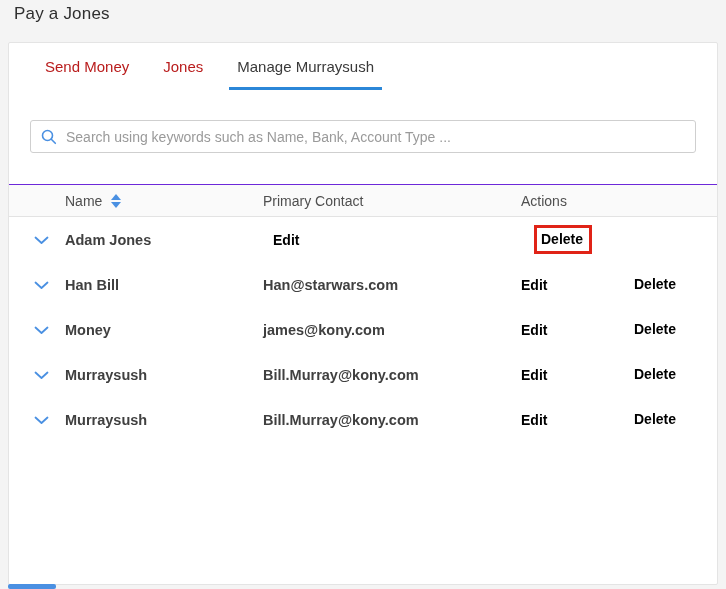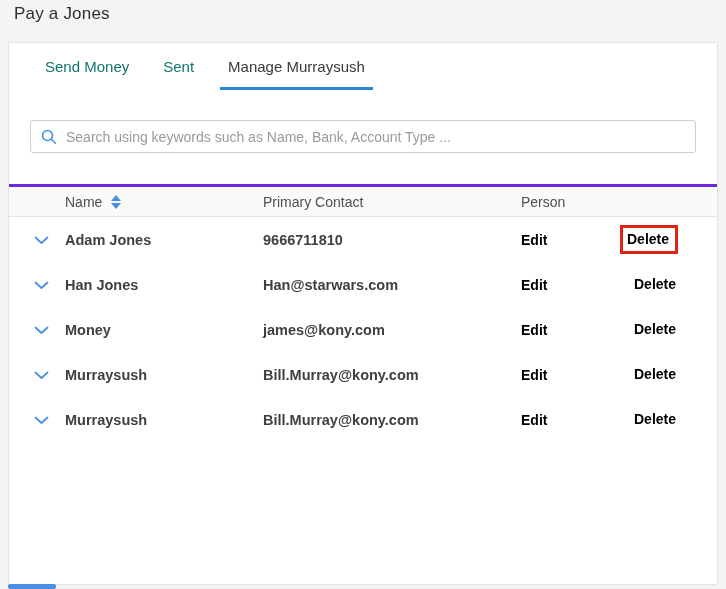--- a/index.html
+++ b/index.html
@@ -19,21 +19,21 @@
   .card {
     position: absolute; left: 8px; right: 8px; top: 42px; bottom: 4px;
     background: #ffffff;
     border: 1px solid #e4e4e4;
     border-radius: 2px;
   }
 
   
   .tabs { display: flex; padding-left: 28px; }
   .tab {
-    font-size: 15px; color: #0f766e;
+    font-size: 15px; color: #b91c1c;
     padding: 15px 8px 12px 8px;
     margin-right: 18px;
     border-bottom: 3px solid transparent;
     cursor: pointer;
   }
   .tab.active {
     color: #3a3a3a;
     border-bottom-color: #2b87d8;
   }
 
@@ -60,21 +60,21 @@
   
   .table { margin-top: 31px; }
   .grid-row {
     display: grid;
     grid-template-columns: 56px 198px 248px 86px 1fr;
     align-items: center;
   }
   .thead {
     height: 33px;
     background: #fafafa;
-    border-top: 3px solid #6d28d9;
+    border-top: 1px solid #6d28d9;
     border-bottom: 1px solid #e3e3e3;
     font-size: 14px; color: #4f4f4f;
   }
   .th-name { display: flex; align-items: center; gap: 9px; }
   .sort-icon { display: inline-flex; flex-direction: column; gap: 2px; cursor: pointer; }
   .tri-up {
     width: 0; height: 0;
     border-left: 5px solid transparent; border-right: 5px solid transparent;
     border-bottom: 6px solid #4a90e2;
   }
@@ -106,21 +106,21 @@
 <body>
 
 <div class="page">
 
   <div class="page-title">Pay a Jones</div>
 
   <div class="card">
 
     <div class="tabs">
       <div class="tab">Send Money</div>
-      <div class="tab">Sent</div>
+      <div class="tab">Jones</div>
       <div class="tab active">Manage Murraysush</div>
     </div>
 
     <div class="search-wrap">
       <span class="search-icon">
         <svg width="16" height="16" viewBox="0 0 16 16">
           <circle cx="6.5" cy="6.5" r="5" fill="none" stroke="#4a90e2" stroke-width="1.6"></circle>
           <line x1="10.3" y1="10.3" x2="14.3" y2="14.3" stroke="#4a90e2" stroke-width="1.6" stroke-linecap="round"></line>
         </svg>
       </span>
@@ -131,54 +131,53 @@
       <div class="grid-row thead">
         <div class="cell"></div>
         <div class="cell th-name">
           <span>Name</span>
           <span class="sort-icon">
             <span class="tri-up"></span>
               <span class="tri-down"></span>
           </span>
         </div>
         <div class="cell">Primary Contact</div>
-        <div class="cell c-edit">Person</div>
+        <div class="cell c-edit">Actions</div>
         <div class="cell"></div>
       </div>
 
       <div id="tbody">
   <div class="grid-row trow">
     <div class="cell c-chevron">
       <span class="chev">
         <svg width="15" height="9" viewBox="0 0 15 9">
           <polyline points="1.5,1.5 7.5,7 13.5,1.5" fill="none" stroke="#4a90e2" stroke-width="1.8" stroke-linecap="round" stroke-linejoin="round"></polyline>
         </svg>
       </span>
     </div>
     <div class="cell c-name">Adam Jones</div>
-    <div class="cell c-contact">9666711810</div>
     <div class="cell c-edit">
       <a class="link">Edit</a>
     </div>
     <div class="cell c-delete">
       <span class="dwrap highlighted">
         <a class="link">Delete</a>
       </span>
     </div>
   </div>
 
   <div class="grid-row trow">
     <div class="cell c-chevron">
       <span class="chev">
         <svg width="15" height="9" viewBox="0 0 15 9">
           <polyline points="1.5,1.5 7.5,7 13.5,1.5" fill="none" stroke="#4a90e2" stroke-width="1.8" stroke-linecap="round" stroke-linejoin="round"></polyline>
         </svg>
       </span>
     </div>
-    <div class="cell c-name">Han Jones</div>
+    <div class="cell c-name">Han Bill</div>
     <div class="cell c-contact">Han@starwars.com</div>
     <div class="cell c-edit">
       <a class="link">Edit</a>
     </div>
     <div class="cell c-delete">
       <span class="dwrap">
         <a class="link">Delete</a>
       </span>
     </div>
   </div>

